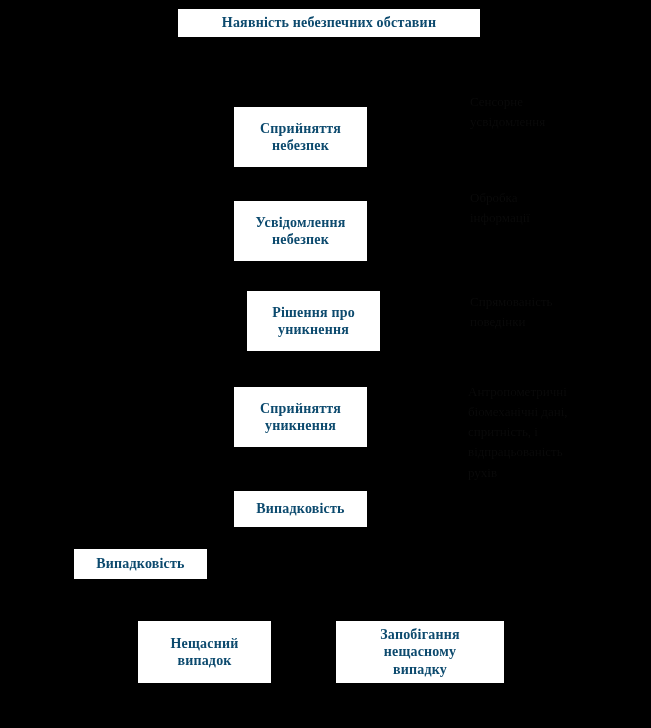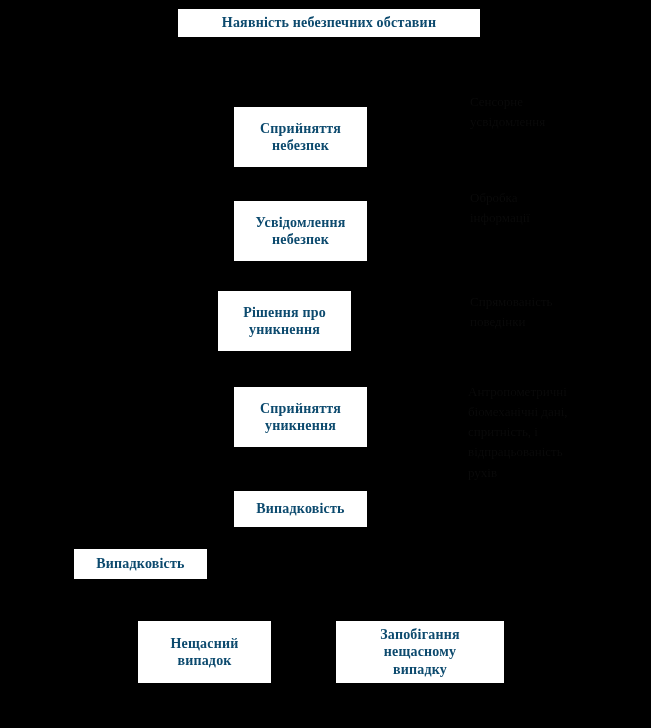--- a/index.html
+++ b/index.html
@@ -71,21 +71,21 @@
   <div class="node" style="left:233px; top:106px; width:135px; height:62px;">
     <span class="node-text">Сприйняття
 небезпек</span>
   </div>
 
   <div class="node" style="left:233px; top:200px; width:135px; height:62px;">
     <span class="node-text">Усвідомлення
 небезпек</span>
   </div>
 
-  <div class="node" style="left:217px; top:290px; width:135px; height:62px;">
+  <div class="node" style="left:246px; top:290px; width:135px; height:62px;">
     <span class="node-text">Рішення про
 уникнення</span>
   </div>
 
   <div class="node" style="left:233px; top:386px; width:135px; height:62px;">
     <span class="node-text">Сприйняття
 уникнення</span>
   </div>
 
   <div class="node" style="left:233px; top:490px; width:135px; height:38px;">

